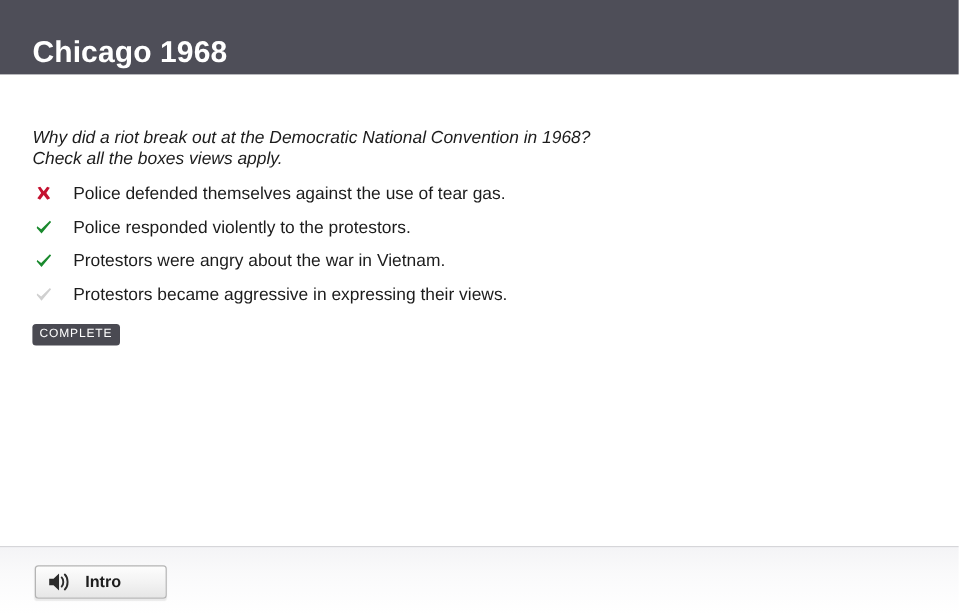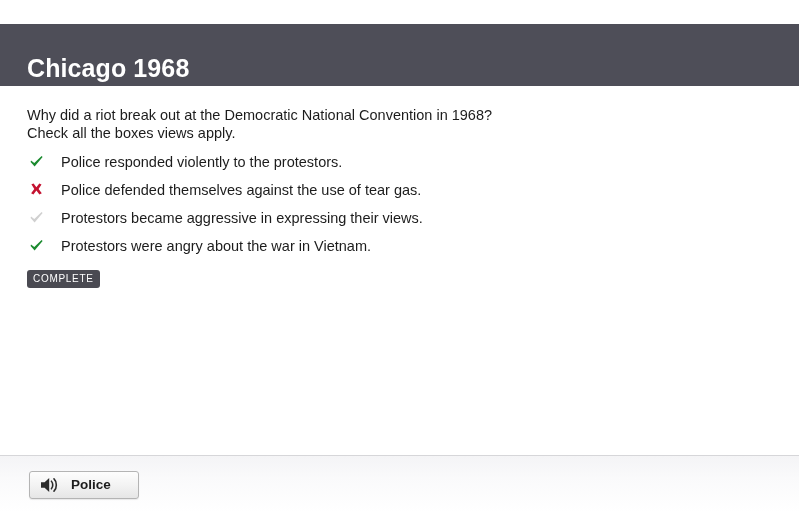--- a/index.html
+++ b/index.html
@@ -16,21 +16,20 @@
   }
 
   
   #header-bar {
     position: absolute;
     left: 0; top: 0;
     width: 799px;
     height: 62px;
     background: #4e4e58;
     box-sizing: border-box;
-    margin-top: 24px;
   }
   #page-title {
     position: absolute;
     left: 27px;
     top: 30px;
     font-size: 25px;
     font-weight: bold;
     color: #ffffff;
     letter-spacing: 0.1px;
     line-height: 28px;
@@ -44,20 +43,21 @@
     top: 88px;
     width: 799px;
     height: 367px;
     background: #ffffff;
   }
   #question-block {
     position: absolute;
     left: 27px;
     top: 18px;
     width: 700px;
+    font-style: italic;
   }
   .question-line {
     font-size: 14.5px;
     color: #1c1c1c;
     line-height: 18px;
     white-space: nowrap;
   }
 
   #answers-list {
     position: absolute;
@@ -156,63 +156,63 @@
   <div id="question-block">
     <div class="question-line">Why did a riot break out at the Democratic National Convention in 1968?</div>
     <div class="question-line">Check all the boxes views apply.</div>
   </div>
 
   <div id="answers-list">
 
     <div class="answer-row">
       <span class="answer-icon">
         <svg width="15" height="14" viewBox="0 0 15 14">
+          <path d="M2.4 1.3 L4.6 0.6 L7.4 4.3 L10.3 0.6 L12.5 1.4 L9.6 5.9 L12.8 10.2 L10.4 11.4 L7.4 7.6 L4.4 11.4 L2.1 10.2 L5.3 5.9 Z" fill="#c41230"></path>
+        </svg>
+      </span>
+      <span class="answer-text">Police defended themselves against the use of tear gas.</span>
+    </div>
+
+    <div class="answer-row">
+      <span class="answer-icon">
+        <svg width="15" height="14" viewBox="0 0 15 14">
           <path d="M1.6 6.9 L2.0 5.6 L5.3 8.1 L12.6 0.9 L13.6 2.0 L5.6 11.6 Z" fill="#1a8a2e"></path>
         </svg>
       </span>
       <span class="answer-text">Police responded violently to the protestors.</span>
     </div>
 
     <div class="answer-row">
       <span class="answer-icon">
         <svg width="15" height="14" viewBox="0 0 15 14">
-          <path d="M2.4 1.3 L4.6 0.6 L7.4 4.3 L10.3 0.6 L12.5 1.4 L9.6 5.9 L12.8 10.2 L10.4 11.4 L7.4 7.6 L4.4 11.4 L2.1 10.2 L5.3 5.9 Z" fill="#c41230"></path>
-        </svg>
-      </span>
-      <span class="answer-text">Police defended themselves against the use of tear gas.</span>
+          <path d="M1.6 6.9 L2.0 5.6 L5.3 8.1 L12.6 0.9 L13.6 2.0 L5.6 11.6 Z" fill="#1a8a2e"></path>
+        </svg>
+      </span>
+      <span class="answer-text">Protestors were angry about the war in Vietnam.</span>
     </div>
 
     <div class="answer-row">
       <span class="answer-icon">
         <svg width="15" height="14" viewBox="0 0 15 14">
           <path d="M1.6 6.9 L2.0 5.6 L5.3 8.1 L12.6 0.9 L13.6 2.0 L5.6 11.6 Z" fill="#d0d0d0"></path>
         </svg>
       </span>
       <span class="answer-text">Protestors became aggressive in expressing their views.</span>
-    </div>
-
-    <div class="answer-row">
-      <span class="answer-icon">
-        <svg width="15" height="14" viewBox="0 0 15 14">
-          <path d="M1.6 6.9 L2.0 5.6 L5.3 8.1 L12.6 0.9 L13.6 2.0 L5.6 11.6 Z" fill="#1a8a2e"></path>
-        </svg>
-      </span>
-      <span class="answer-text">Protestors were angry about the war in Vietnam.</span>
     </div>
 
   </div>
 
   <div id="complete-badge">COMPLETE</div>
 
 </div>
 
 <div id="footer-bar">
   <div id="intro-button">
     <span>
       <svg id="speaker-icon" width="22" height="18" viewBox="0 0 22 18">
         <path d="M1 6.2 H4.6 L9.2 2.0 V16.0 L4.6 11.8 H1 Z" fill="#2b2b2b"></path>
         <path d="M11.4 5.2 C13.2 7.0 13.2 11.0 11.4 12.8" stroke="#2b2b2b" stroke-width="1.6" fill="none" stroke-linecap="round"></path>
         <path d="M14.0 2.8 C17.1 5.6 17.1 12.4 14.0 15.2" stroke="#2b2b2b" stroke-width="1.6" fill="none" stroke-linecap="round"></path>
       </svg>
     </span>
-    <span id="intro-button-label">Police</span>
+    <span id="intro-button-label">Intro</span>
   </div>
 </div>
 
 </body></html>

